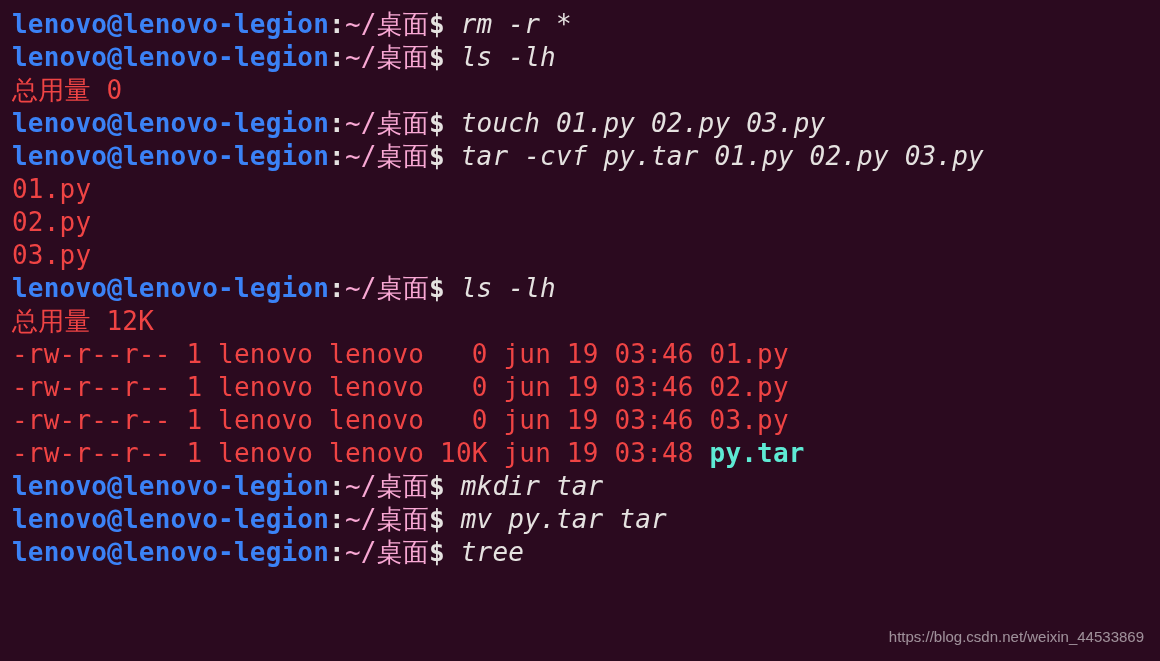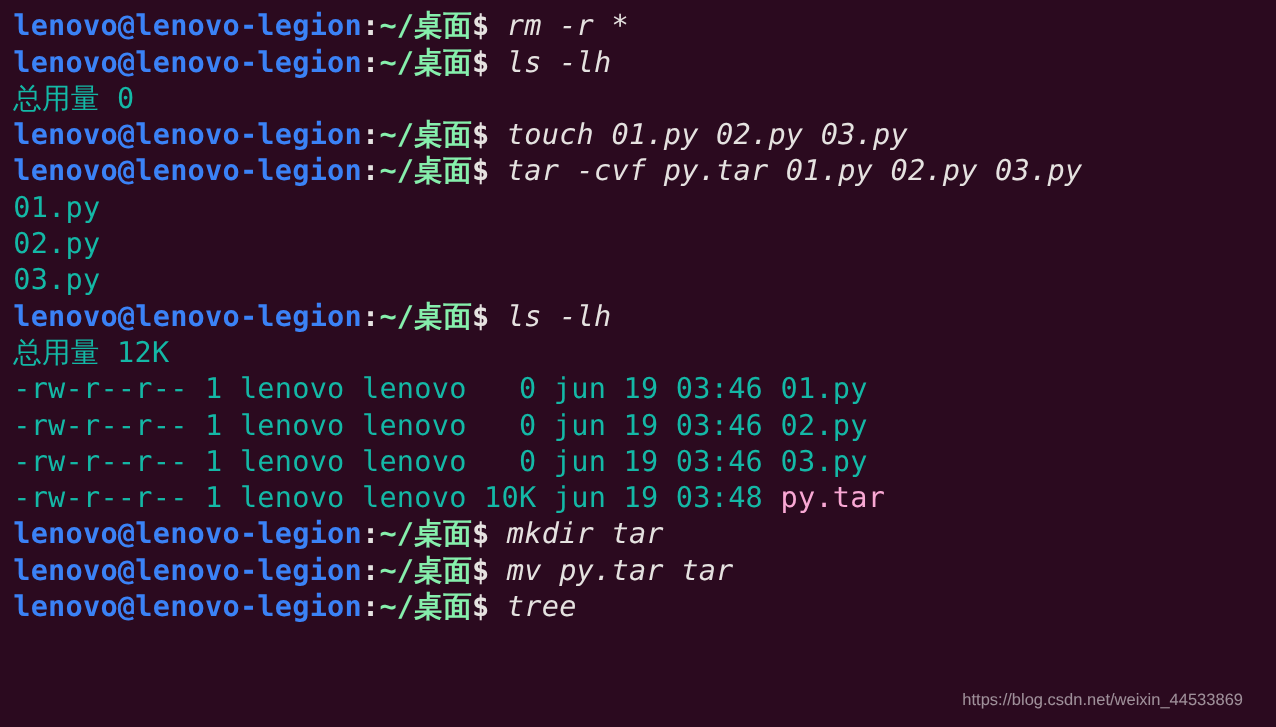--- a/index.html
+++ b/index.html
@@ -23,28 +23,28 @@
     letter-spacing: 0.2px;
   }
   .term {
     white-space: pre;
   }
   .line {
     display: block;
   }
   .user-host { color: #3b82f6; font-weight: bold; }
   .colon    { color: #e5e2e0; font-weight: bold; }
-  .path     { color: #86efac; font-weight: bold; }
+  .path     { color: #f9a8d4; font-weight: normal; }
   .dollar   { color: #e5e2e0; font-weight: bold; }
   .cmd      { color: #e5e2e0; font-style: italic; }
-  .out      { color: #14b8a6; }
-  .red      { color: #f9a8d4; font-weight: normal; }
+  .out      { color: #ef4444; }
+  .red      { color: #5eead4; font-weight: bold; }
   .watermark {
     position: absolute;
-    right: 30px;
+    right: 16px;
     bottom: 8px;
     font-family: sans-serif;
     font-size: 15px;
     color: rgba(255,255,255,0.55);
     letter-spacing: 0;
     font-weight: normal;
   }
 </style>
 </head>
 <body>

